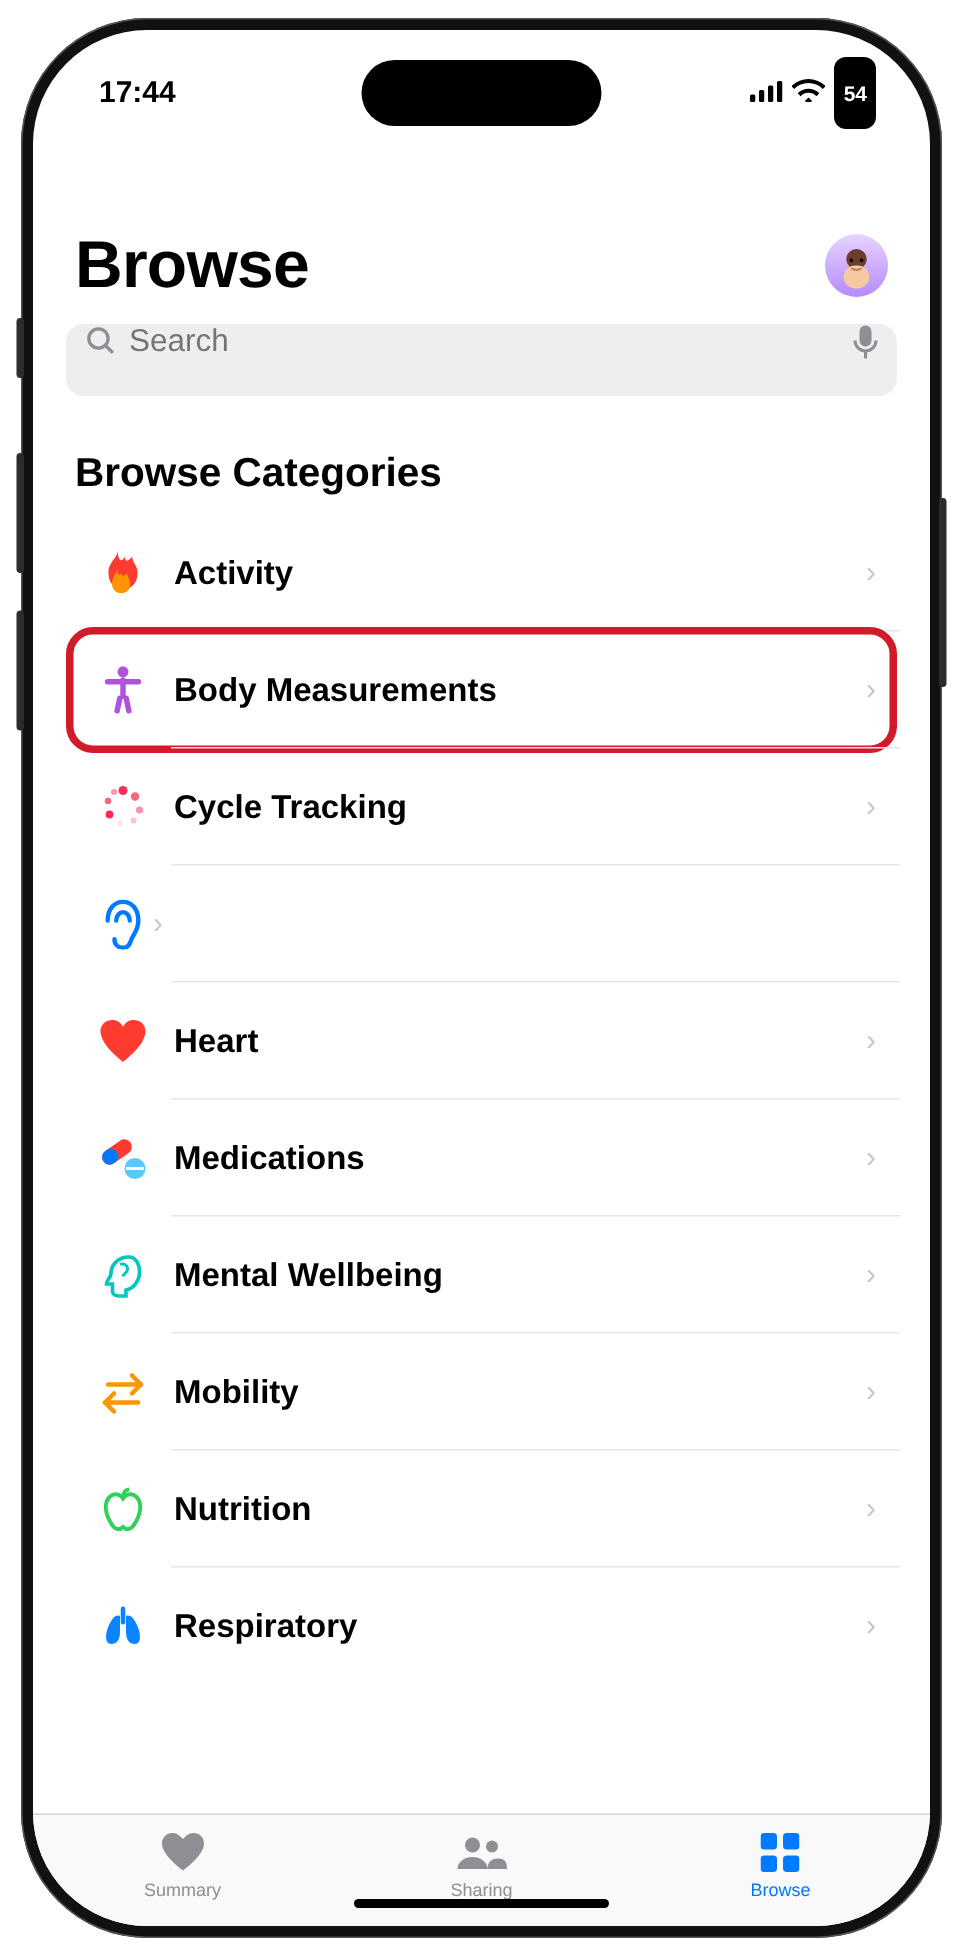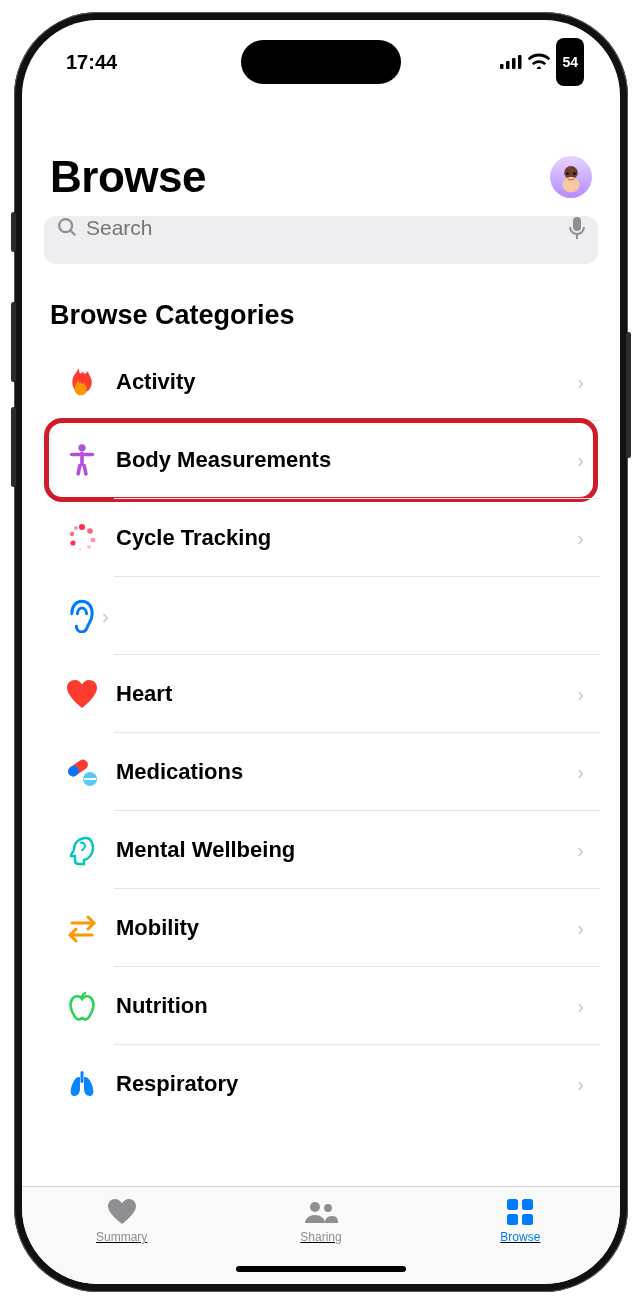--- a/index.html
+++ b/index.html
@@ -165,28 +165,27 @@
   .highlight-frame {
     position: absolute;
     inset: -3px 2px -3px 2px;
     border: 5px solid #d11b2b;
     border-radius: 18px;
     pointer-events: none;
   }
   
   .tab-bar {
     margin-top: auto;
-    height: 98px;
+    height: 75px;
     background: rgba(249,249,249,0.95);
     border-top: 1px solid #d1d1d6;
     display: flex;
     justify-content: space-around;
     align-items: flex-start;
     padding-top: 10px;
-    text-decoration: underline;
   }
   .tab-item {
     display: flex;
     flex-direction: column;
     align-items: center;
     gap: 3px;
     color: #8e8e93;
     font-size: 12px;
     font-weight: 500;
     width: 100px;

